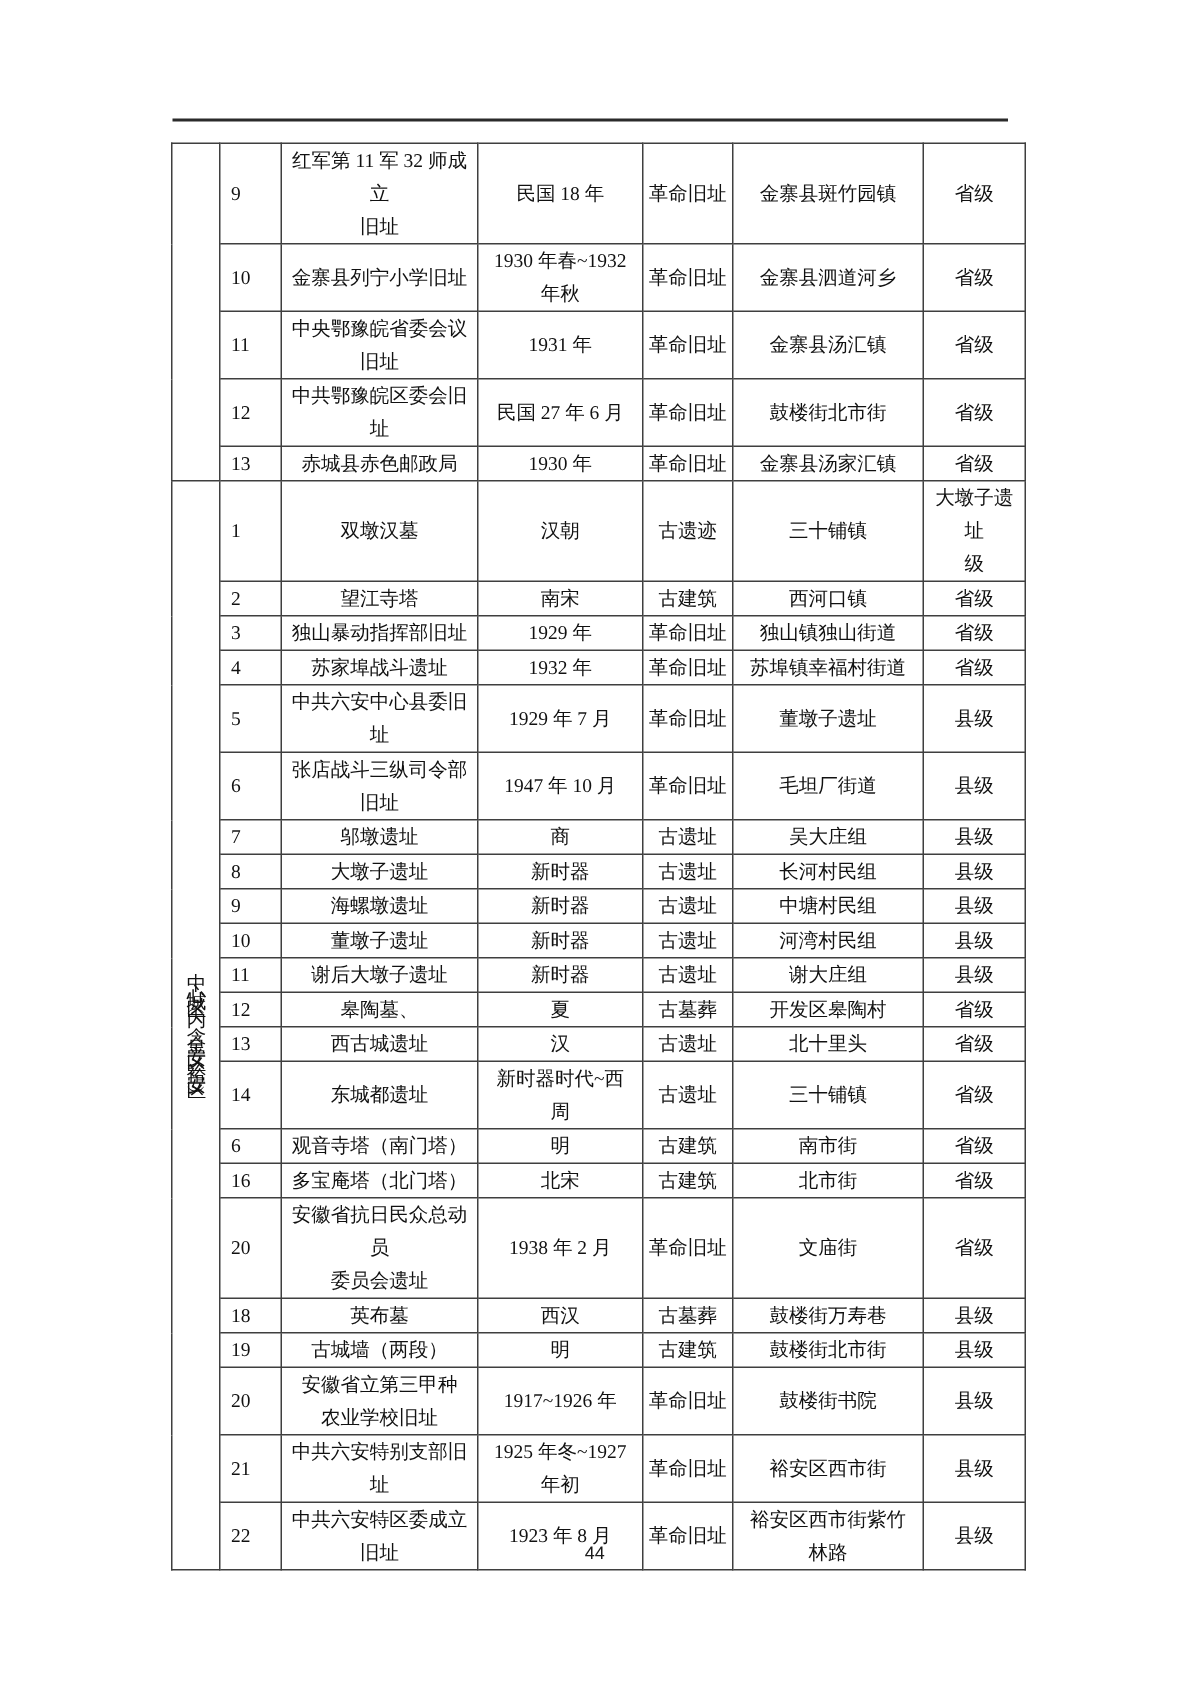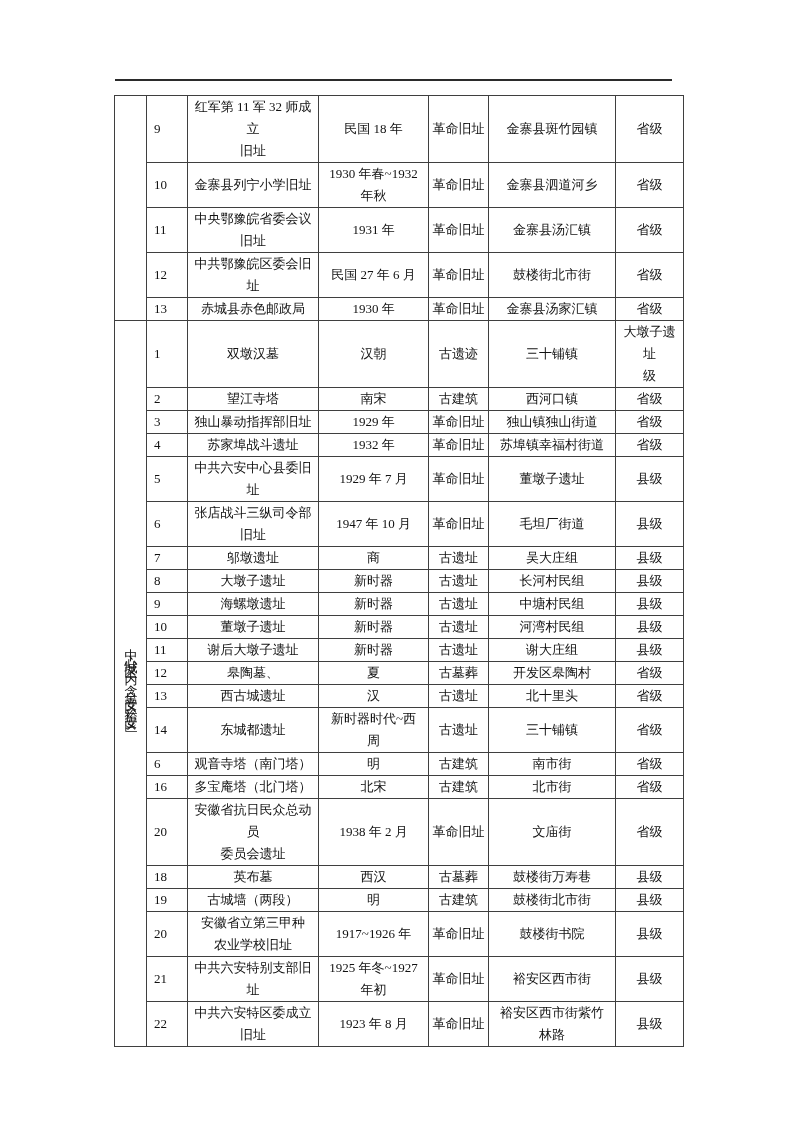--- a/index.html
+++ b/index.html
@@ -310,13 +310,14 @@
 旧址</td>
     <td class="c-era">1923 年 8 月</td>
     <td class="c-type">革命旧址</td>
     <td class="c-location">裕安区西市街紫竹
 林路</td>
     <td class="c-level">县级</td>
   </tr>
       </tbody>
   </table>
 
+  <div class="page-number">44</div>
 </div>
 
 </body></html>

